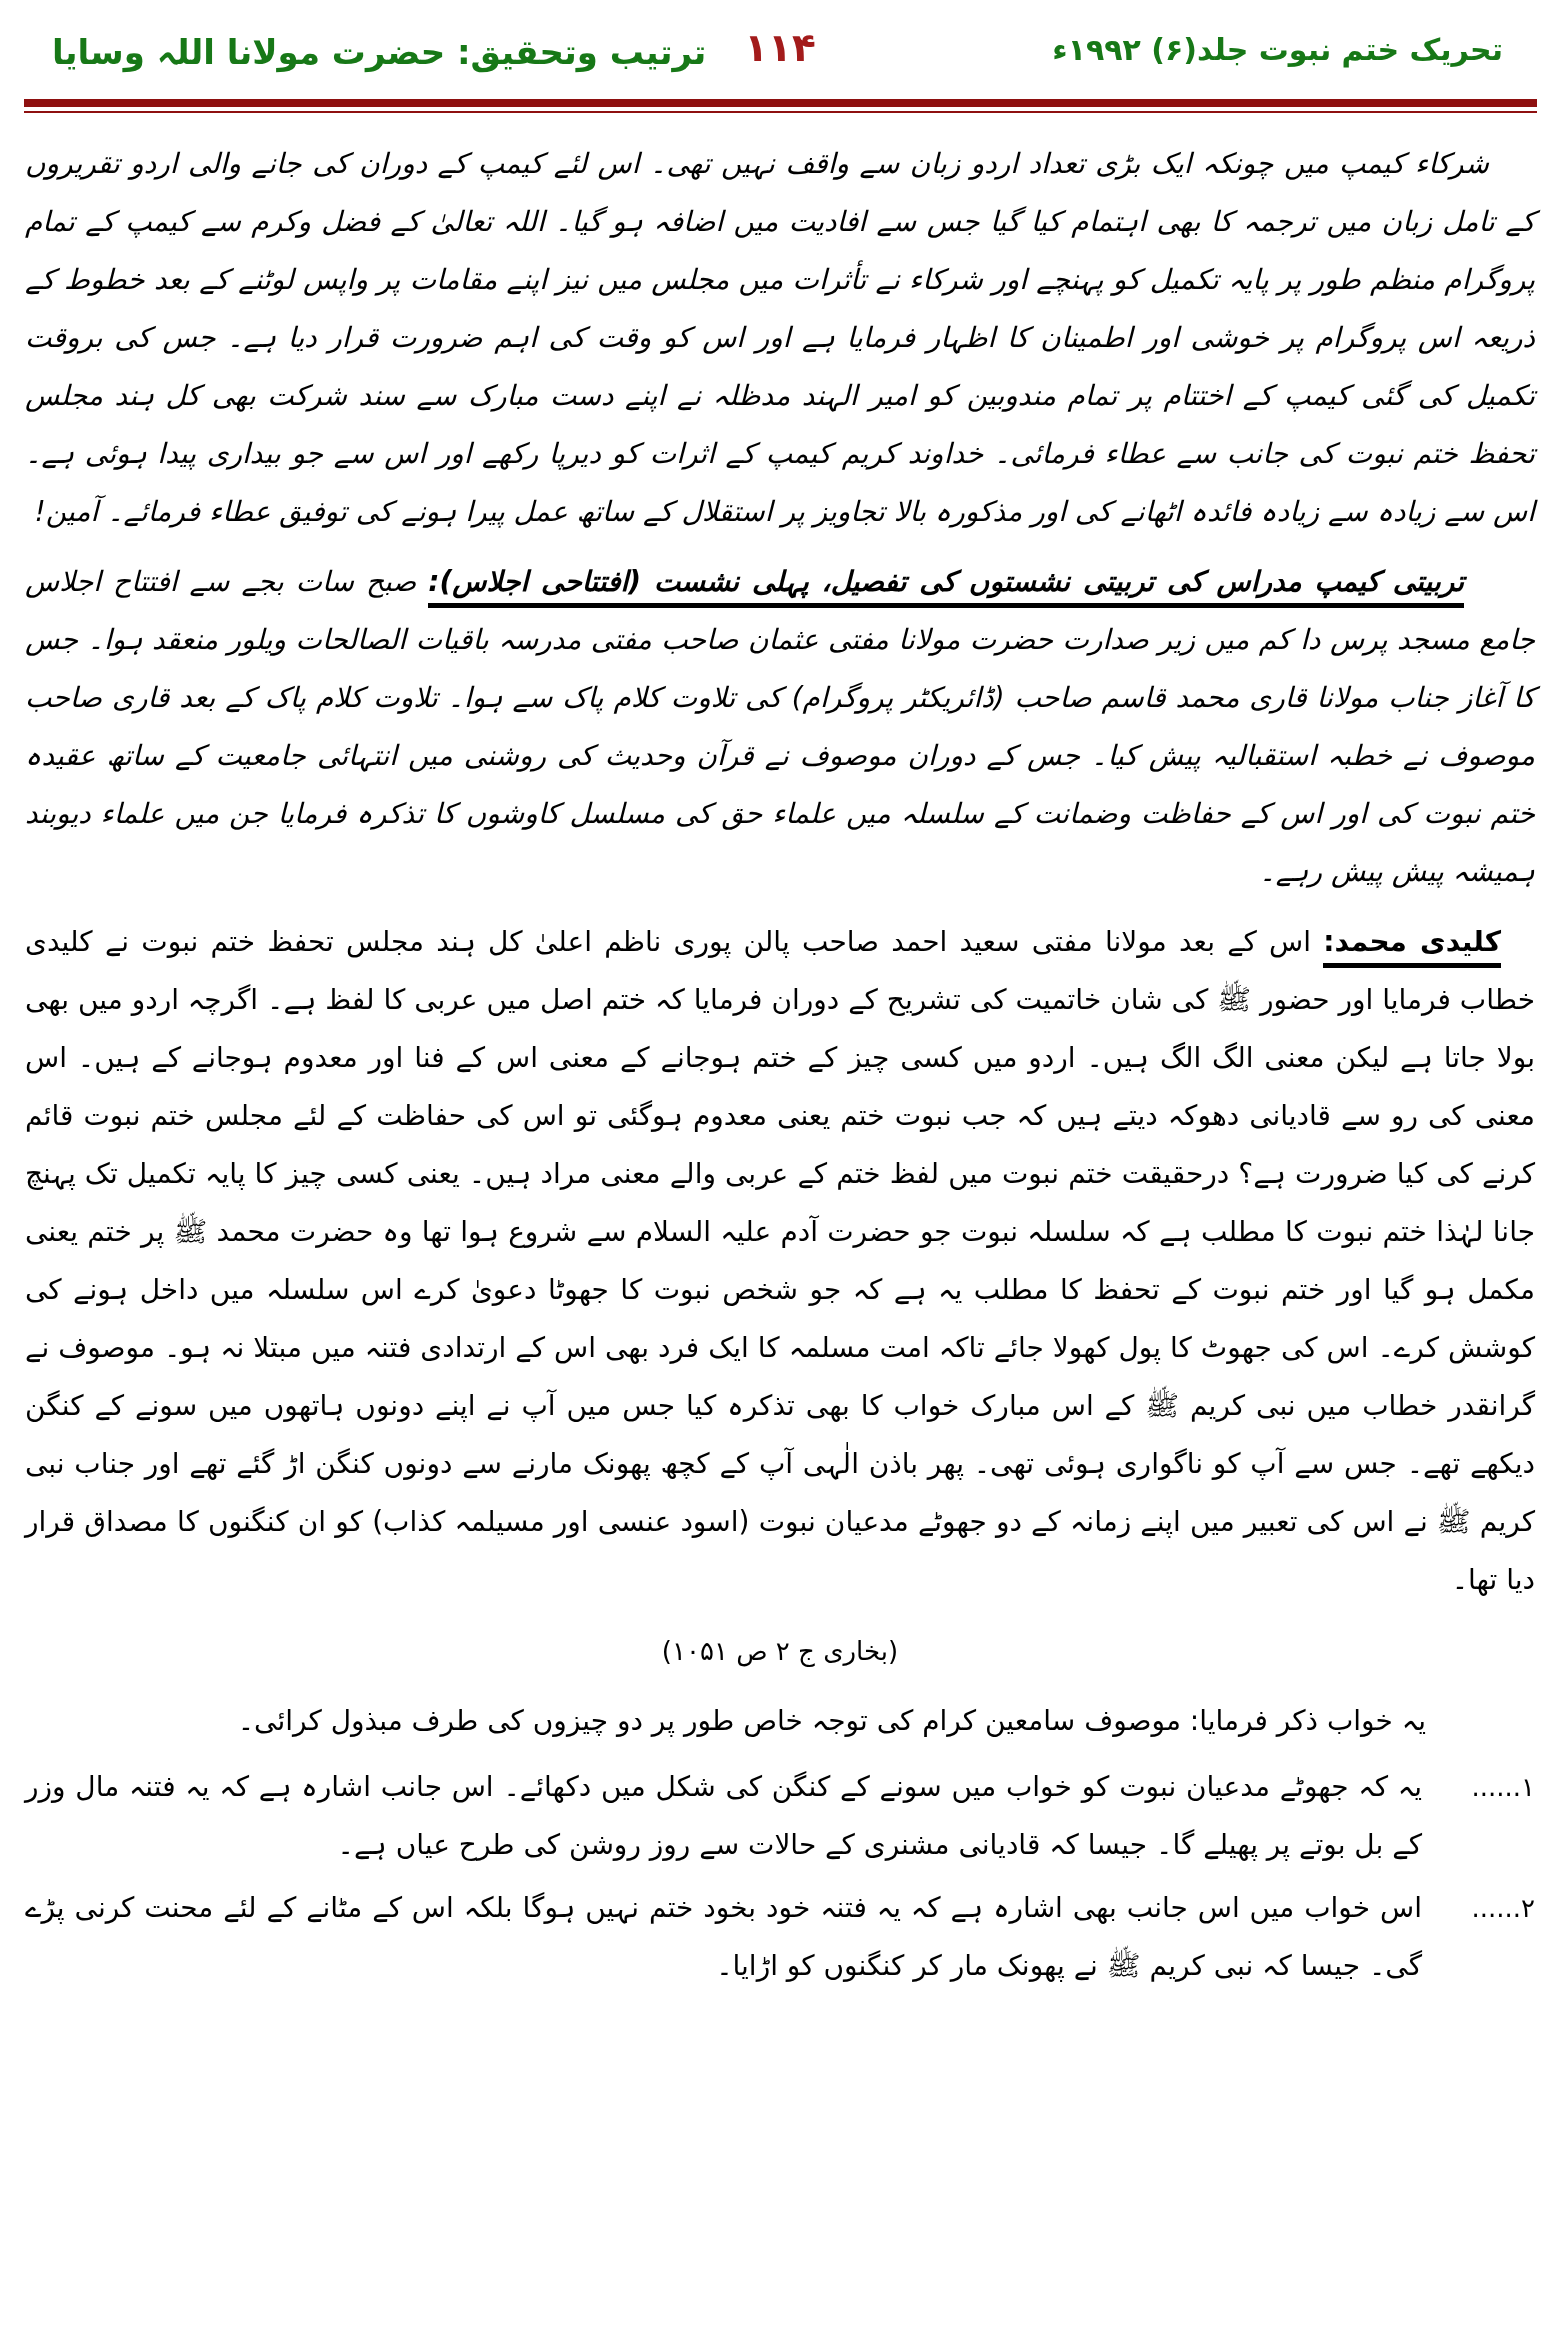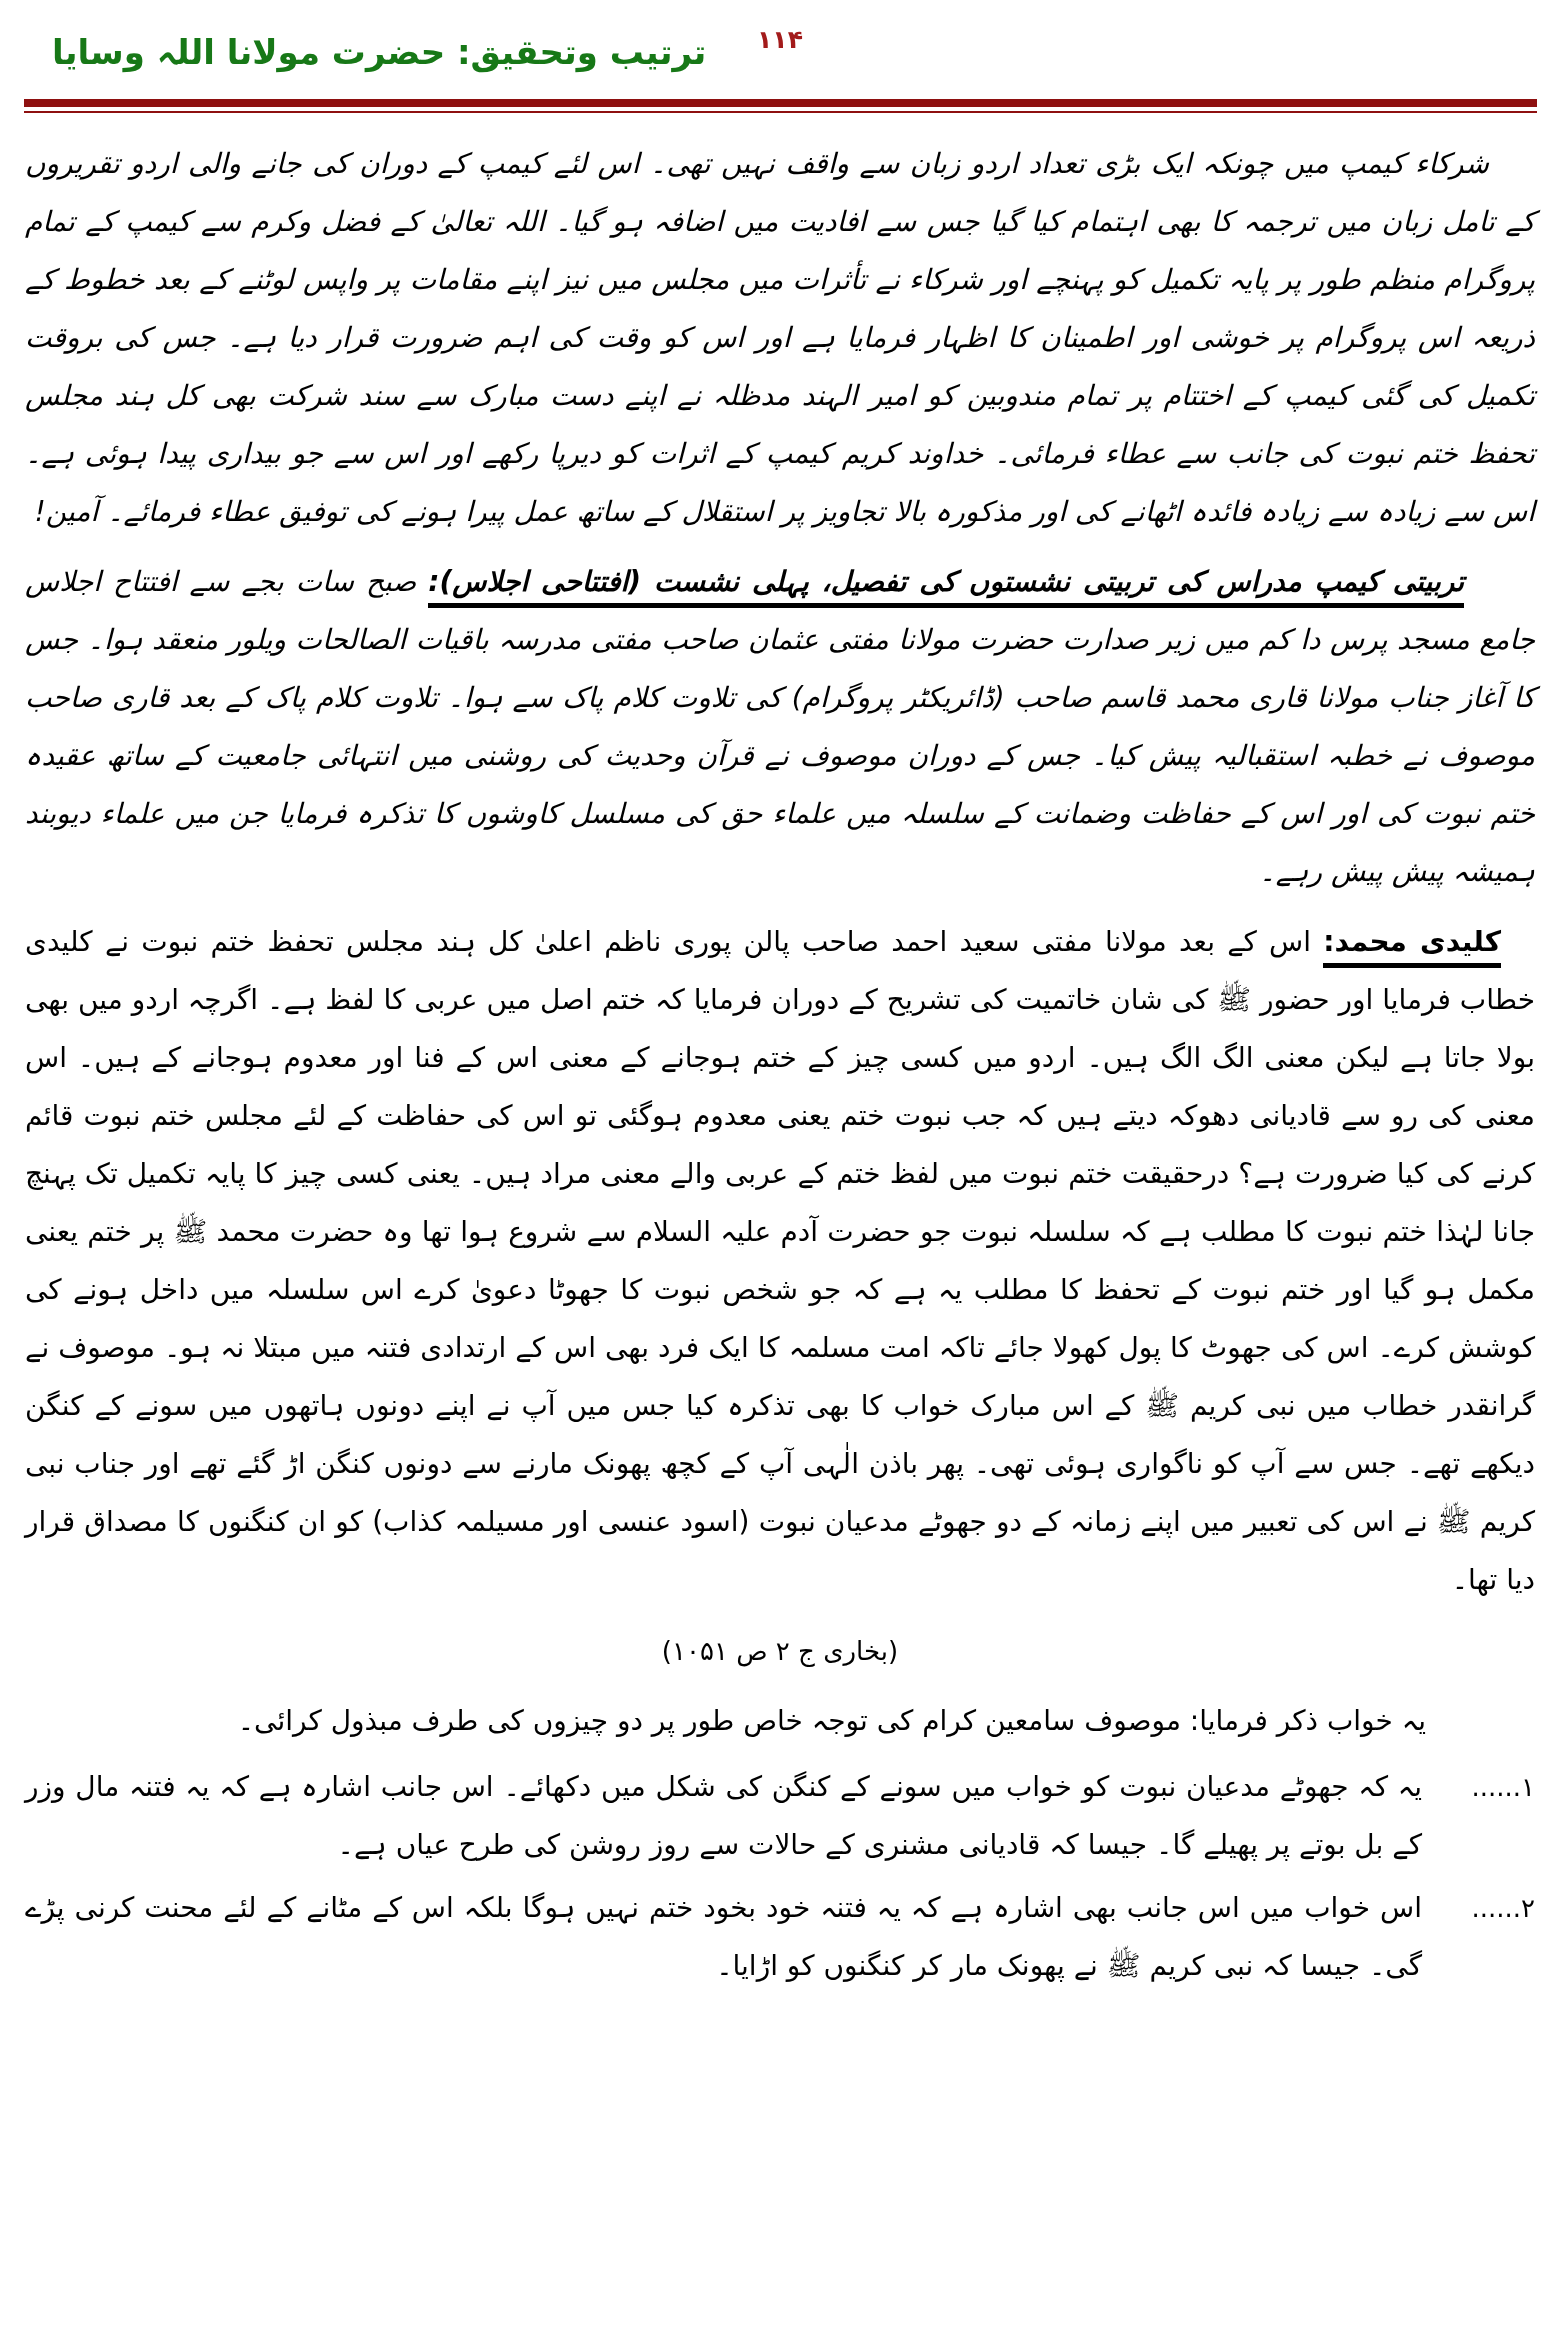--- a/index.html
+++ b/index.html
@@ -22,21 +22,21 @@
     direction:rtl;
   }
   
   .hdr{position:relative;height:99px;}
   .hdr-right{
     position:absolute;right:57px;top:32px;
     color:var(--accent_green);font-size:30px;font-weight:bold;
   }
   .hdr-page-num{
     position:absolute;left:50%;top:25px;transform:translateX(-50%);
-    color:var(--accent_red);font-size:25px;font-weight:bold;
+    color:var(--accent_red);font-size:39px;font-weight:bold;
   }
   .hdr-left{
     position:absolute;left:52px;top:32px;
     color:var(--accent_green);font-size:34px;font-weight:bold;
   }
   
   .rule{margin:0 23.5px;}
   .rule .thick{height:8.4px;background:var(--rule_red);}
   .rule .gap{height:3.4px;background:#ffffff;}
   .rule .thin{height:2.5px;background:var(--rule_red);}
@@ -78,20 +78,21 @@
   .footer .cell{flex:1;text-align:center;white-space:nowrap;}
   .f-yellow{color:var(--footer_yellow);}
   .f-white{color:var(--footer_white);}
 </style>
 </head>
 <body>
 
 <div class="page">
 
   <div class="hdr">
+    <div class="hdr-right">تحریک ختم نبوت جلد(۶) ۱۹۹۲ء</div>
     <div class="hdr-page-num">۱۱۴</div>
     <div class="hdr-left">ترتیب وتحقیق: حضرت مولانا اللہ وسایا</div>
   </div>
 
   <div class="rule">
     <div class="thick"></div>
     <div class="gap"></div>
     <div class="thin"></div>
   </div>
 

